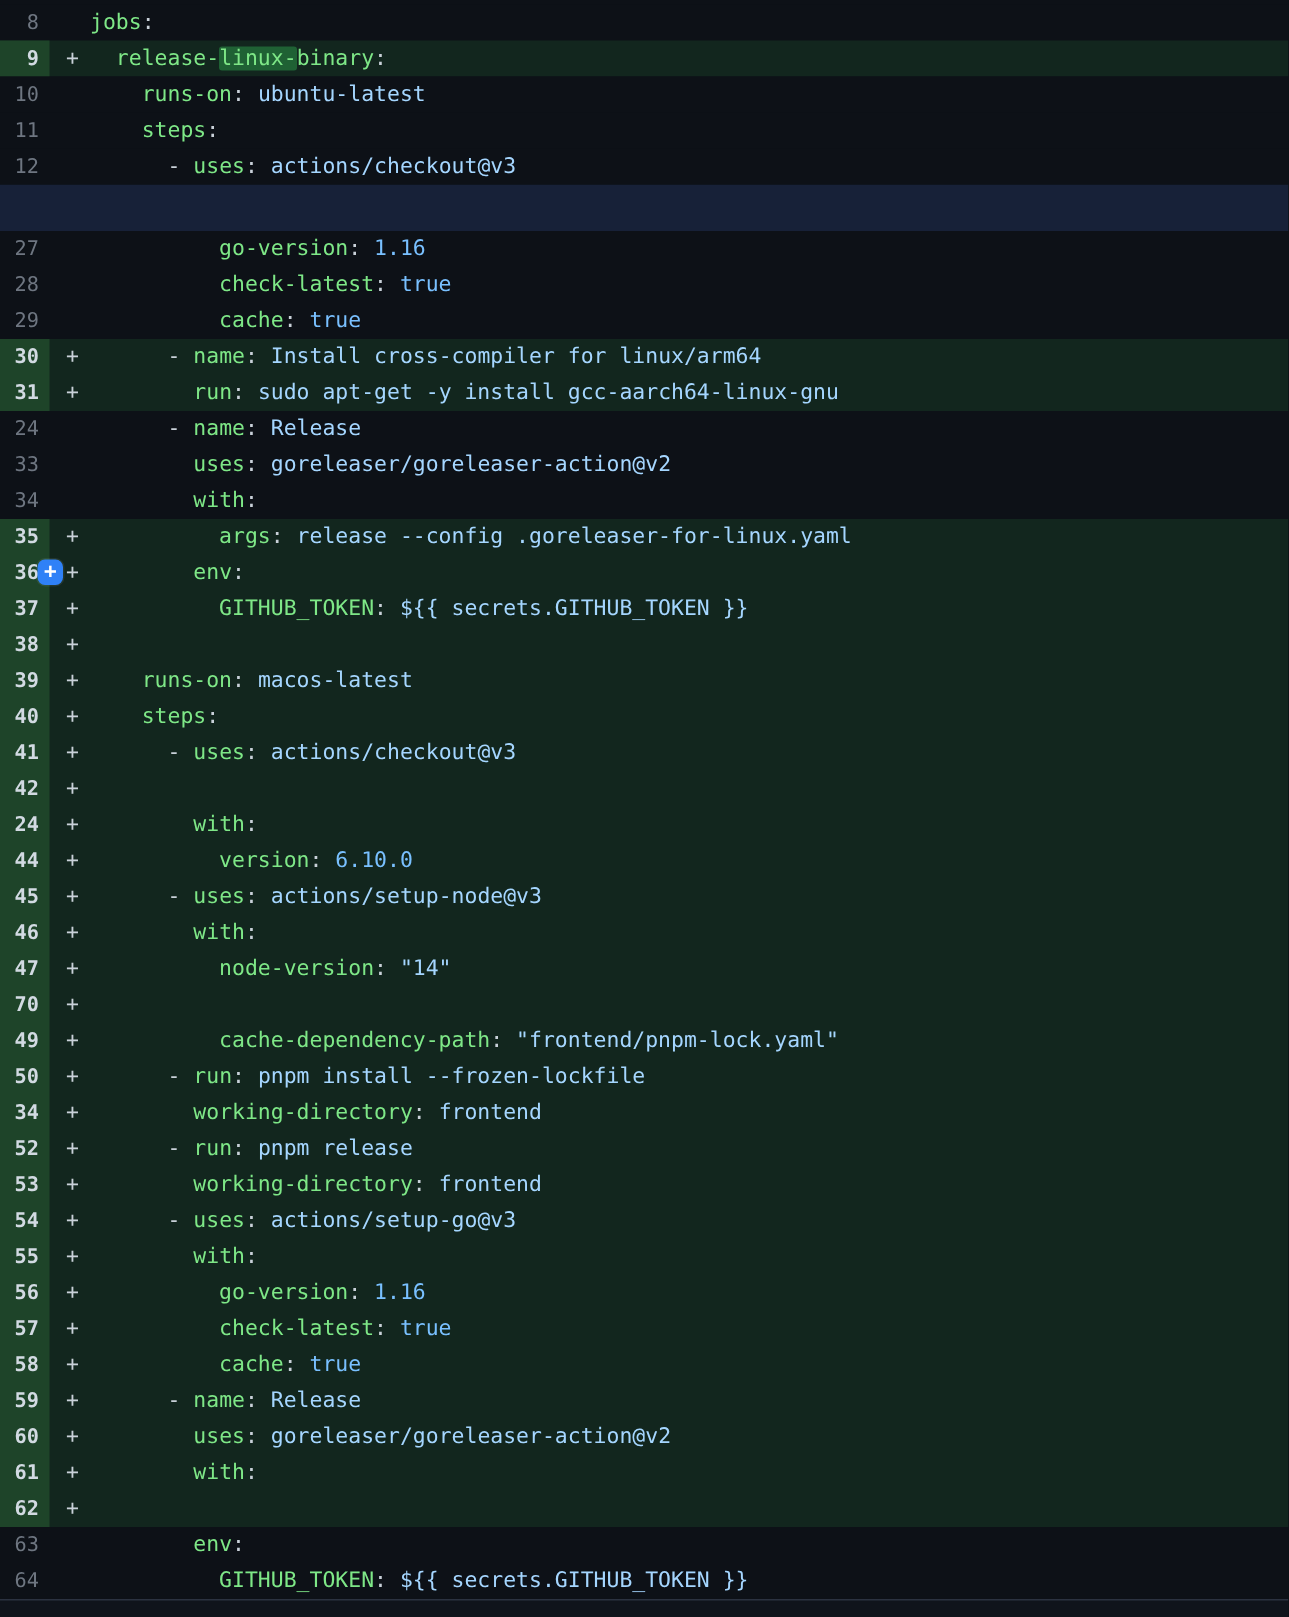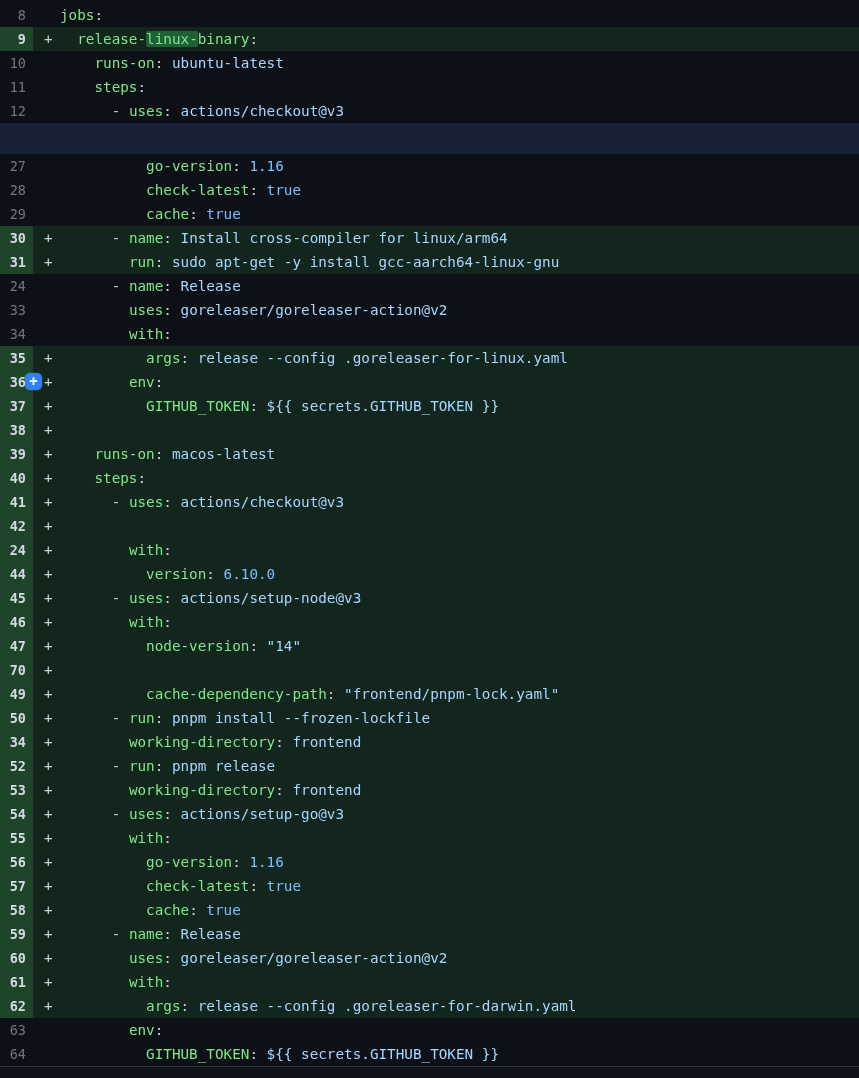--- a/index.html
+++ b/index.html
@@ -229,21 +229,20 @@
         <div class="code">        <span class="tok-key">uses</span><span class="tok-plain">: </span><span class="tok-str">goreleaser/goreleaser-action@v2</span></div>
       </div>
       <div class="row added">
         <div class="num">61</div>
         <div class="marker">+</div>
         <div class="code">        <span class="tok-key">with</span><span class="tok-plain">:</span></div>
       </div>
       <div class="row added">
         <div class="num">62</div>
         <div class="marker">+</div>
-        <div class="code">          <span class="tok-key">args</span><span class="tok-plain">: </span><span class="tok-str">release --config .goreleaser-for-darwin.yaml</span></div>
       </div>
       <div class="row">
         <div class="num">63</div>
         <div class="marker"></div>
         <div class="code">        <span class="tok-key">env</span><span class="tok-plain">:</span></div>
       </div>
       <div class="row">
         <div class="num">64</div>
         <div class="marker"></div>
         <div class="code">          <span class="tok-key">GITHUB_TOKEN</span><span class="tok-plain">: </span><span class="tok-str">${{ secrets.GITHUB_TOKEN }}</span></div>

